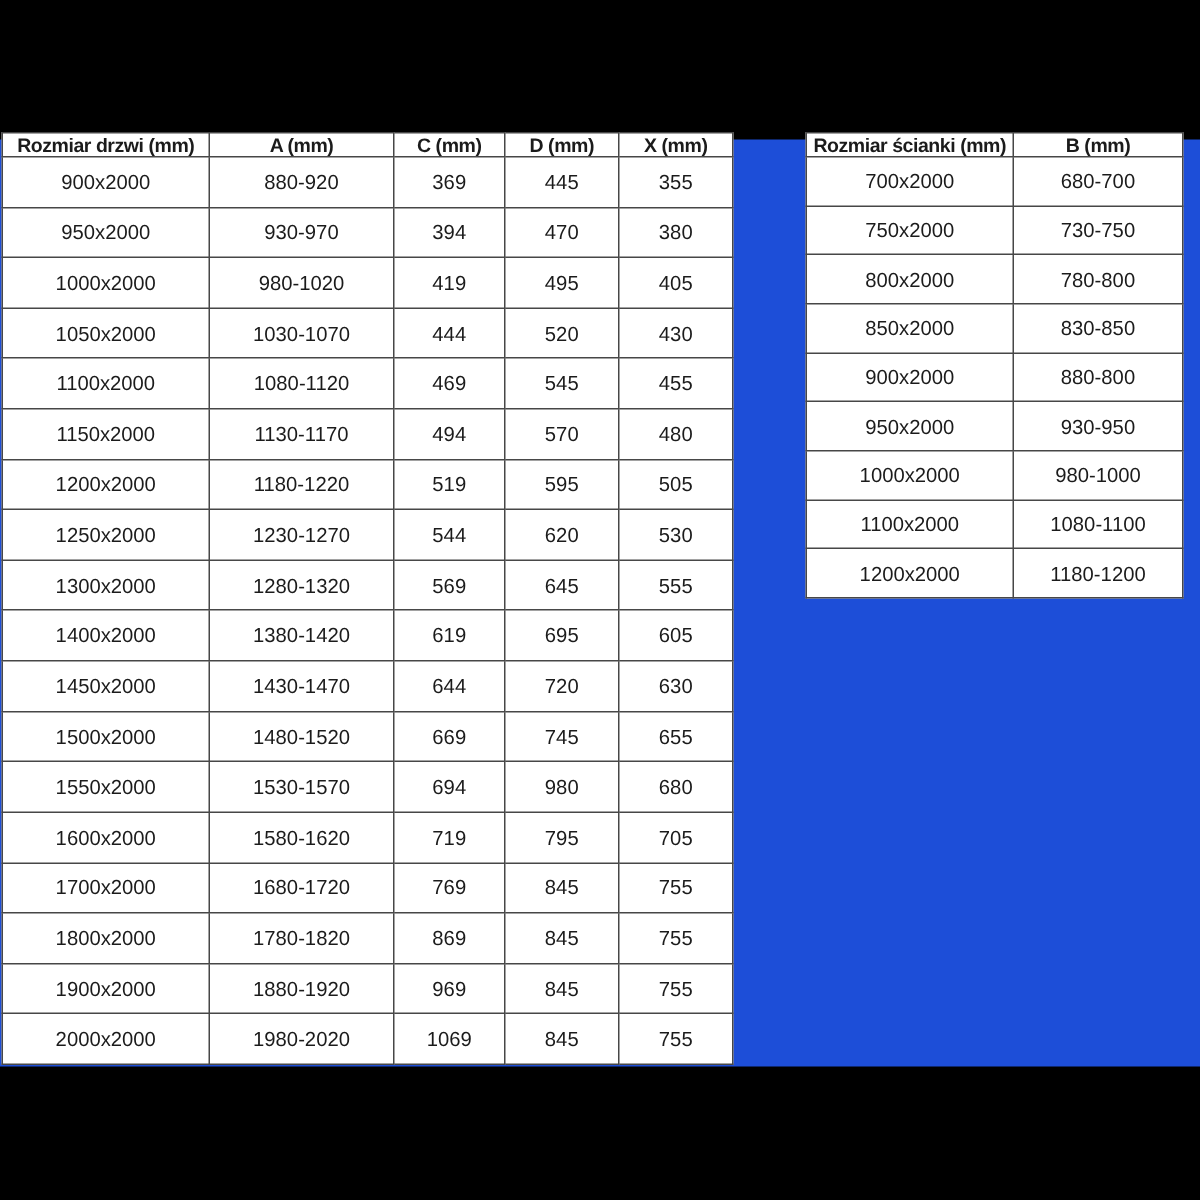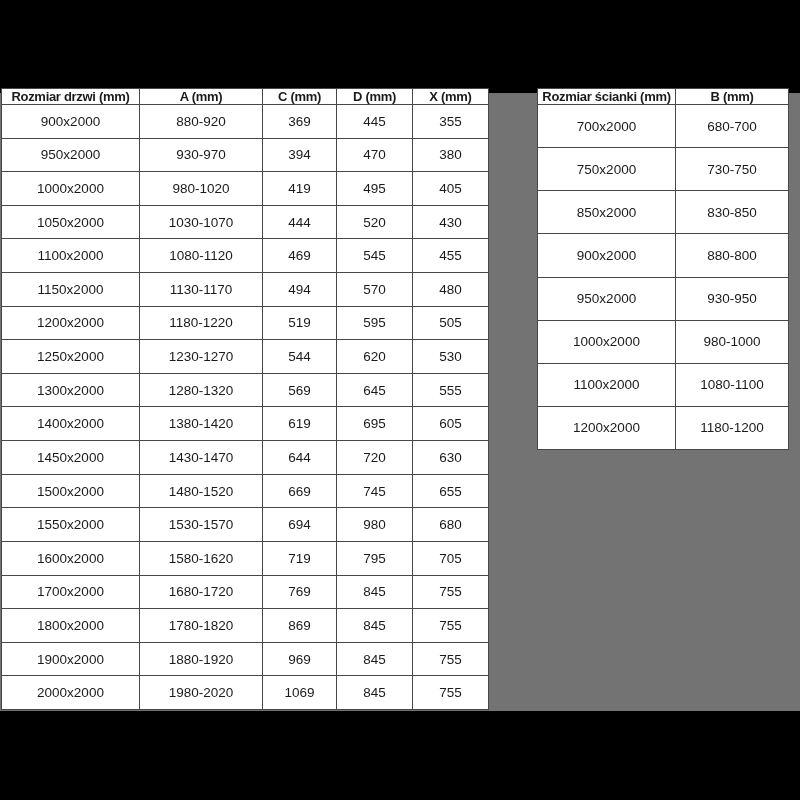--- a/index.html
+++ b/index.html
@@ -4,21 +4,21 @@
 <style>
   html, body {
     margin: 0;
     padding: 0;
     background: #ffffff;
   }
   .canvas {
     position: relative;
     width: 800px;
     height: 800px;
-    background: #737373;
+    background: #1d4ed8;
     overflow: hidden;
     font-family: "Liberation Sans", sans-serif;
     color: #1b1b1b;
   }
   .band {
     position: absolute;
     left: 0;
     width: 800px;
     background: #000000;
     z-index: 0;
@@ -36,21 +36,21 @@
   #left-table {
     left: 1px;
     top: 88px;
     width: 487px;
     height: 622px;
   }
   #right-table {
     left: 537px;
     top: 88px;
     width: 251px;
-    height: 362px;
+    height: 311px;
   }
   table.spec th,
   table.spec td {
     border: 1px solid #474747;
     text-align: center;
     vertical-align: middle;
     padding: 0 2px;
     overflow: hidden;
     white-space: nowrap;
   }
@@ -231,20 +231,24 @@
     <tbody>
         <tr>
           <td>700x2000</td>
           <td>680-700</td>
         </tr>
         <tr>
           <td>750x2000</td>
           <td>730-750</td>
         </tr>
         <tr>
+          <td>800x2000</td>
+          <td>780-800</td>
+        </tr>
+        <tr>
           <td>850x2000</td>
           <td>830-850</td>
         </tr>
         <tr>
           <td>900x2000</td>
           <td>880-800</td>
         </tr>
         <tr>
           <td>950x2000</td>
           <td>930-950</td>

